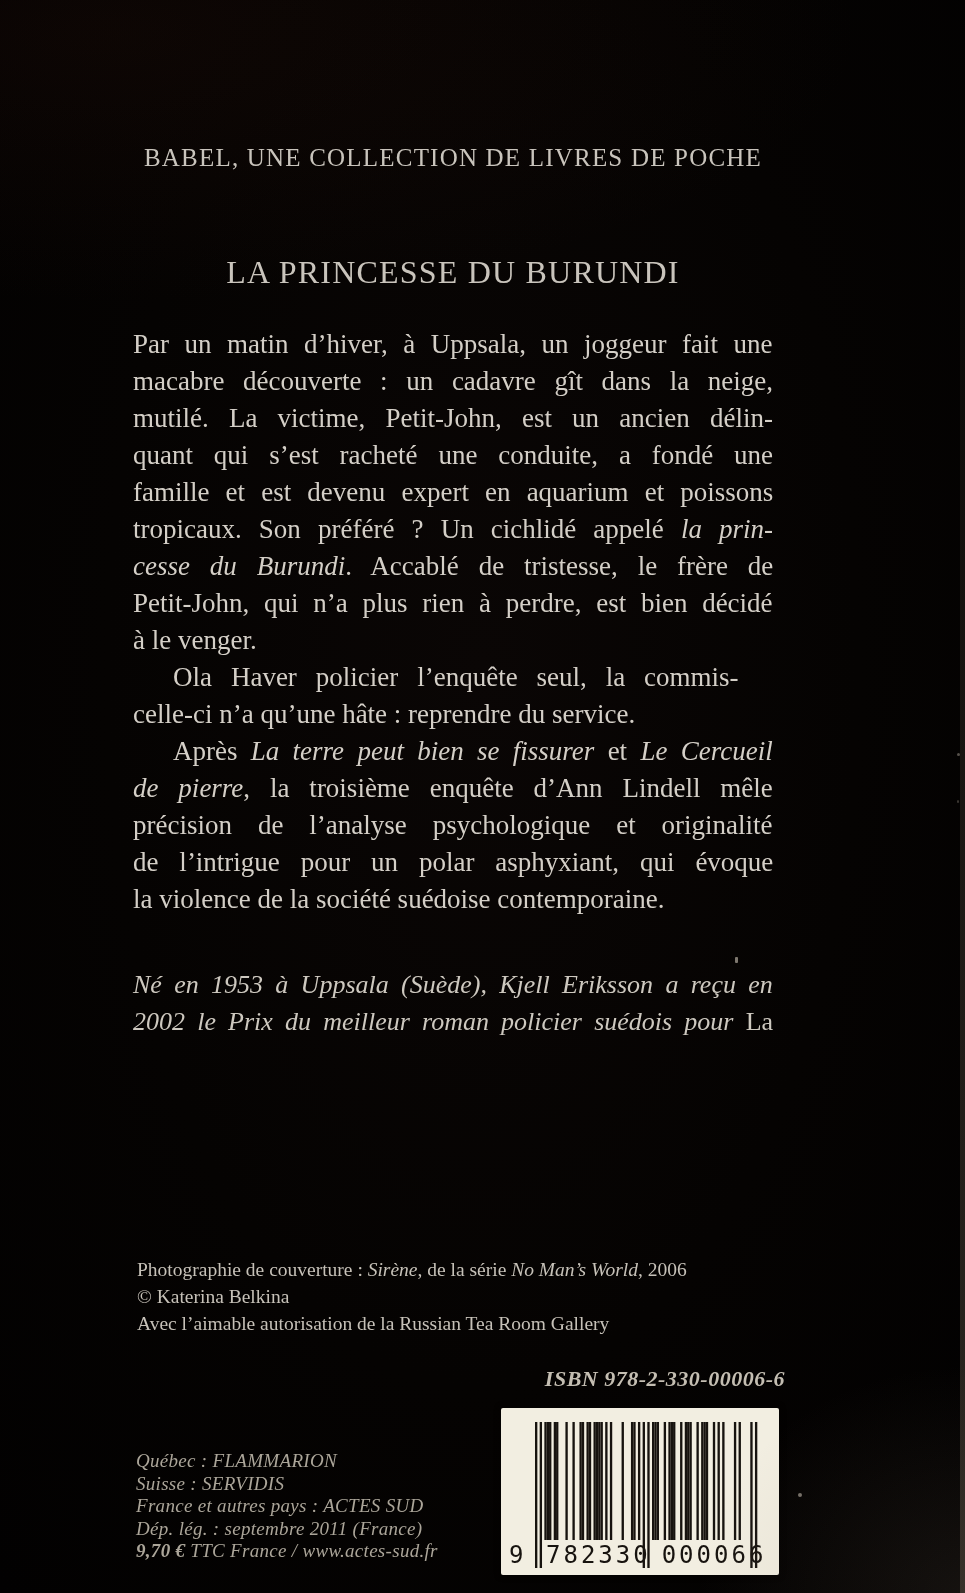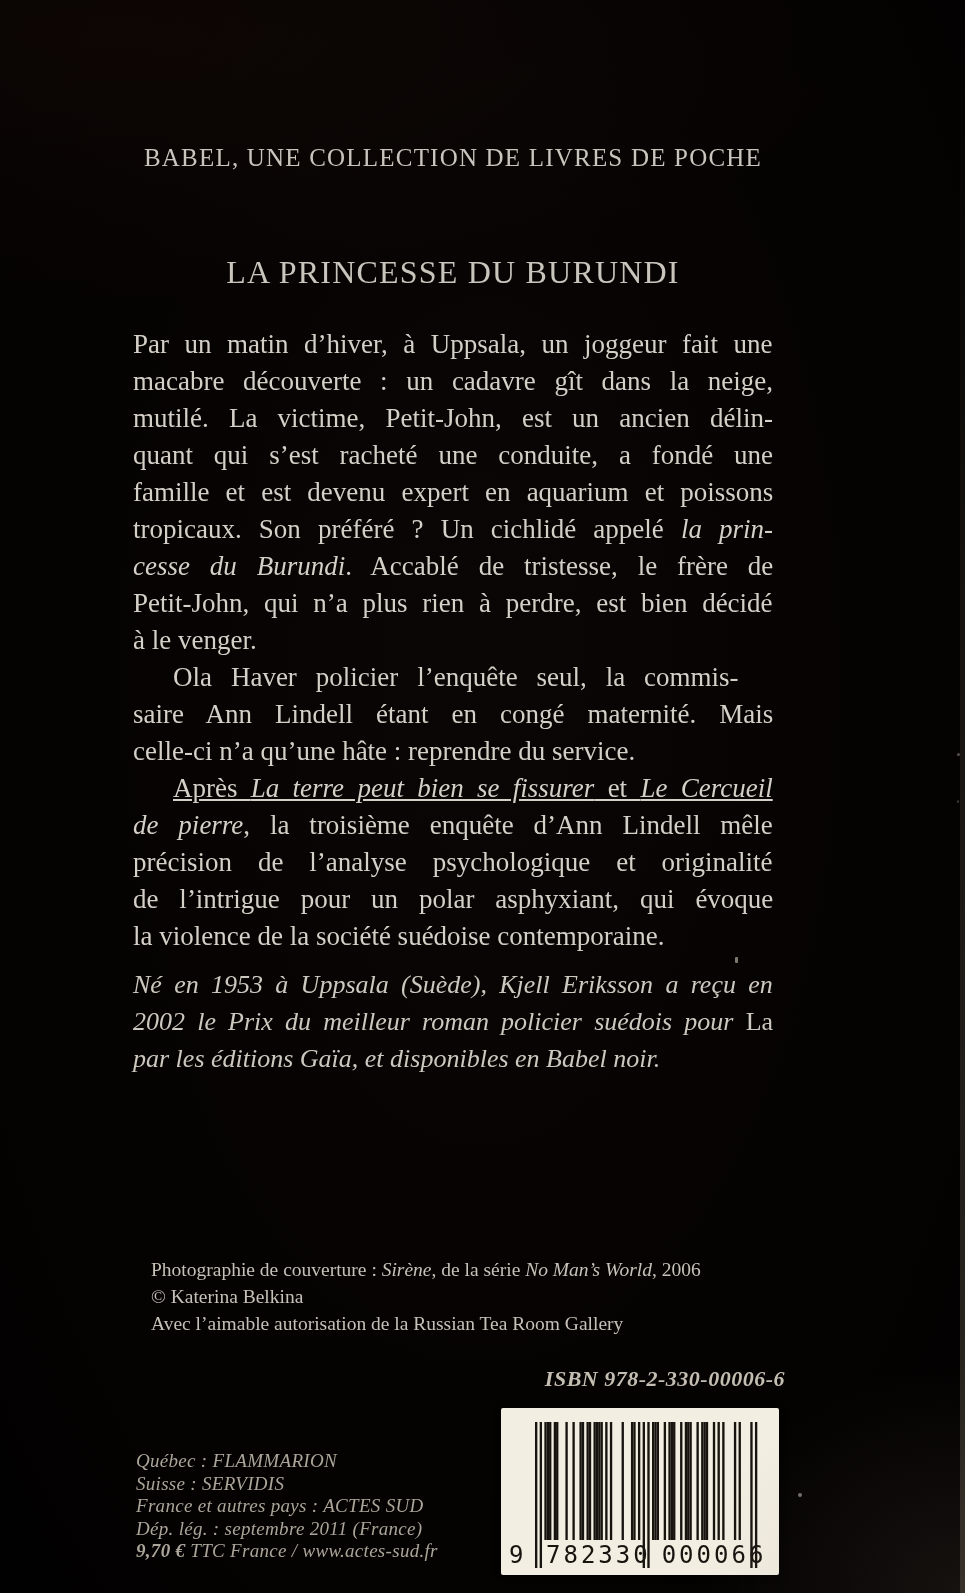--- a/index.html
+++ b/index.html
@@ -16,21 +16,21 @@
     background:linear-gradient(to bottom, rgba(80,70,60,0), rgba(90,80,68,.22) 40%, rgba(125,112,96,.34) 96%);}
   .corner-glow{position:absolute;right:0;bottom:0;width:270px;height:230px;pointer-events:none;
     background:radial-gradient(ellipse at 100% 100%, rgba(122,106,90,.16), transparent 70%);}
   .col{position:absolute;left:133px;top:0;width:640px;}
   .h1{position:absolute;left:0;top:144px;width:100%;text-align:center;
     font-size:25px;letter-spacing:1.2px;color:#c9c4bc;white-space:nowrap;}
   .h2{position:absolute;left:0;top:254px;width:100%;text-align:center;
     font-size:32px;letter-spacing:1.2px;color:#c9c4bc;white-space:nowrap;}
   .synopsis{position:absolute;left:0;top:326px;width:640px;font-size:27px;line-height:37px;}
   .bio{position:absolute;left:0;top:966px;width:640px;font-size:26px;line-height:37px;color:#cdc8bf;}
-  .credits{position:absolute;left:18px;top:1256px;width:640px;font-size:19.5px;line-height:27px;color:#c6c1b8;}
+  .credits{position:absolute;left:4px;top:1256px;width:640px;font-size:19.5px;line-height:27px;color:#c6c1b8;}
   .isbn{position:absolute;left:0;top:1366px;width:652px;text-align:right;
     font-size:22px;font-weight:bold;font-style:italic;color:#c4beb2;letter-spacing:.5px;}
   .line{white-space:nowrap;}
   .it{font-style:italic;}
   .rm{font-style:normal;}
   .bd{font-weight:bold;}
   .italic-block{font-style:italic;}
   .ind{display:inline-block;width:40px;}
   .barcode{position:absolute;left:501px;top:1408px;width:278px;height:167px;
     background:#f2eee1;border-radius:2px;box-shadow:0 0 6px rgba(0,0,0,.6);}
@@ -64,35 +64,33 @@
           <div class="line j" style="display: block; word-spacing: 13.43px;"><span>mutilé. La victime, Petit-John, est un ancien délin-</span></div>
           <div class="line j" style="display: block; word-spacing: 14.13px;"><span>quant qui s’est racheté une conduite, a fondé une</span></div>
           <div class="line j" style="display: block; word-spacing: 9.38px;"><span>famille et est devenu expert en aquarium et poissons</span></div>
           <div class="line j" style="display: block; word-spacing: 10.38px;"><span>tropicaux. Son préféré ? Un cichlidé appelé </span><span class="it">la prin-</span></div>
           <div class="line j" style="display: block; word-spacing: 13.13px;"><span class="it">cesse du Burundi</span><span>. Accablé de tristesse, le frère de</span></div>
           <div class="line j" style="display: block; word-spacing: 8px;"><span>Petit-John, qui n’a plus rien à perdre, est bien décidé</span></div>
           <div class="line"><span>à le venger.</span></div>
         </div>
         <div>
           <div class="line j" style="display: block; word-spacing: 12.17px;"><span class="ind"></span><span>Ola Haver policier l’enquête seul, la commis-</span></div>
-          <div class="line j" style="display: block; word-spacing: 16.29px;"><span>saire Ann Lindell étant en congé maternité. Mais</span></div>
           <div class="line"><span>celle-ci n’a qu’une hâte : reprendre du service.</span></div>
         </div>
         <div>
-          <div class="line j" style="display: block; word-spacing: 6.56px; text-decoration: underline;"><span class="ind"></span><span>Après </span><span class="it">La terre peut bien se fissurer</span><span> et </span><span class="it">Le Cercueil</span></div>
+          <div class="line j" style="display: block; word-spacing: 6.56px;"><span class="ind"></span><span>Après </span><span class="it">La terre peut bien se fissurer</span><span> et </span><span class="it">Le Cercueil</span></div>
           <div class="line j" style="display: block; word-spacing: 13.14px;"><span class="it">de pierre</span><span>, la troisième enquête d’Ann Lindell mêle</span></div>
           <div class="line j" style="display: block; word-spacing: 19.2px;"><span>précision de l’analyse psychologique et originalité</span></div>
           <div class="line j" style="display: block; word-spacing: 14.14px; text-align: center;"><span>de l’intrigue pour un polar asphyxiant, qui évoque</span></div>
           <div class="line"><span>la violence de la société suédoise contemporaine.</span></div>
         </div>
       </div>
     <div class="bio italic-block">
         <div class="line j" style="display: block; word-spacing: 5.8px;"><span>Né en 1953 à Uppsala (Suède), Kjell Eriksson a reçu en</span></div>
         <div class="line j" style="display: block; word-spacing: 5.67px;"><span>2002 le Prix du meilleur roman policier suédois pour </span><span class="rm">La</span></div>
-        <div class="line"><span>par les éditions Gaïa, et disponibles en Babel noir.</span></div>
       </div>
     <div class="credits">
         <div class="line"><span>Photographie de couverture : </span><span class="it">Sirène</span><span>, de la série </span><span class="it">No Man’s World</span><span>, 2006</span></div>
         <div class="line"><span>© Katerina Belkina</span></div>
         <div class="line"><span>Avec l’aimable autorisation de la Russian Tea Room Gallery</span></div>
       </div>
     <div class="isbn">ISBN 978-2-330-00006-6</div>
   </div>
 
   <div class="barcode">

